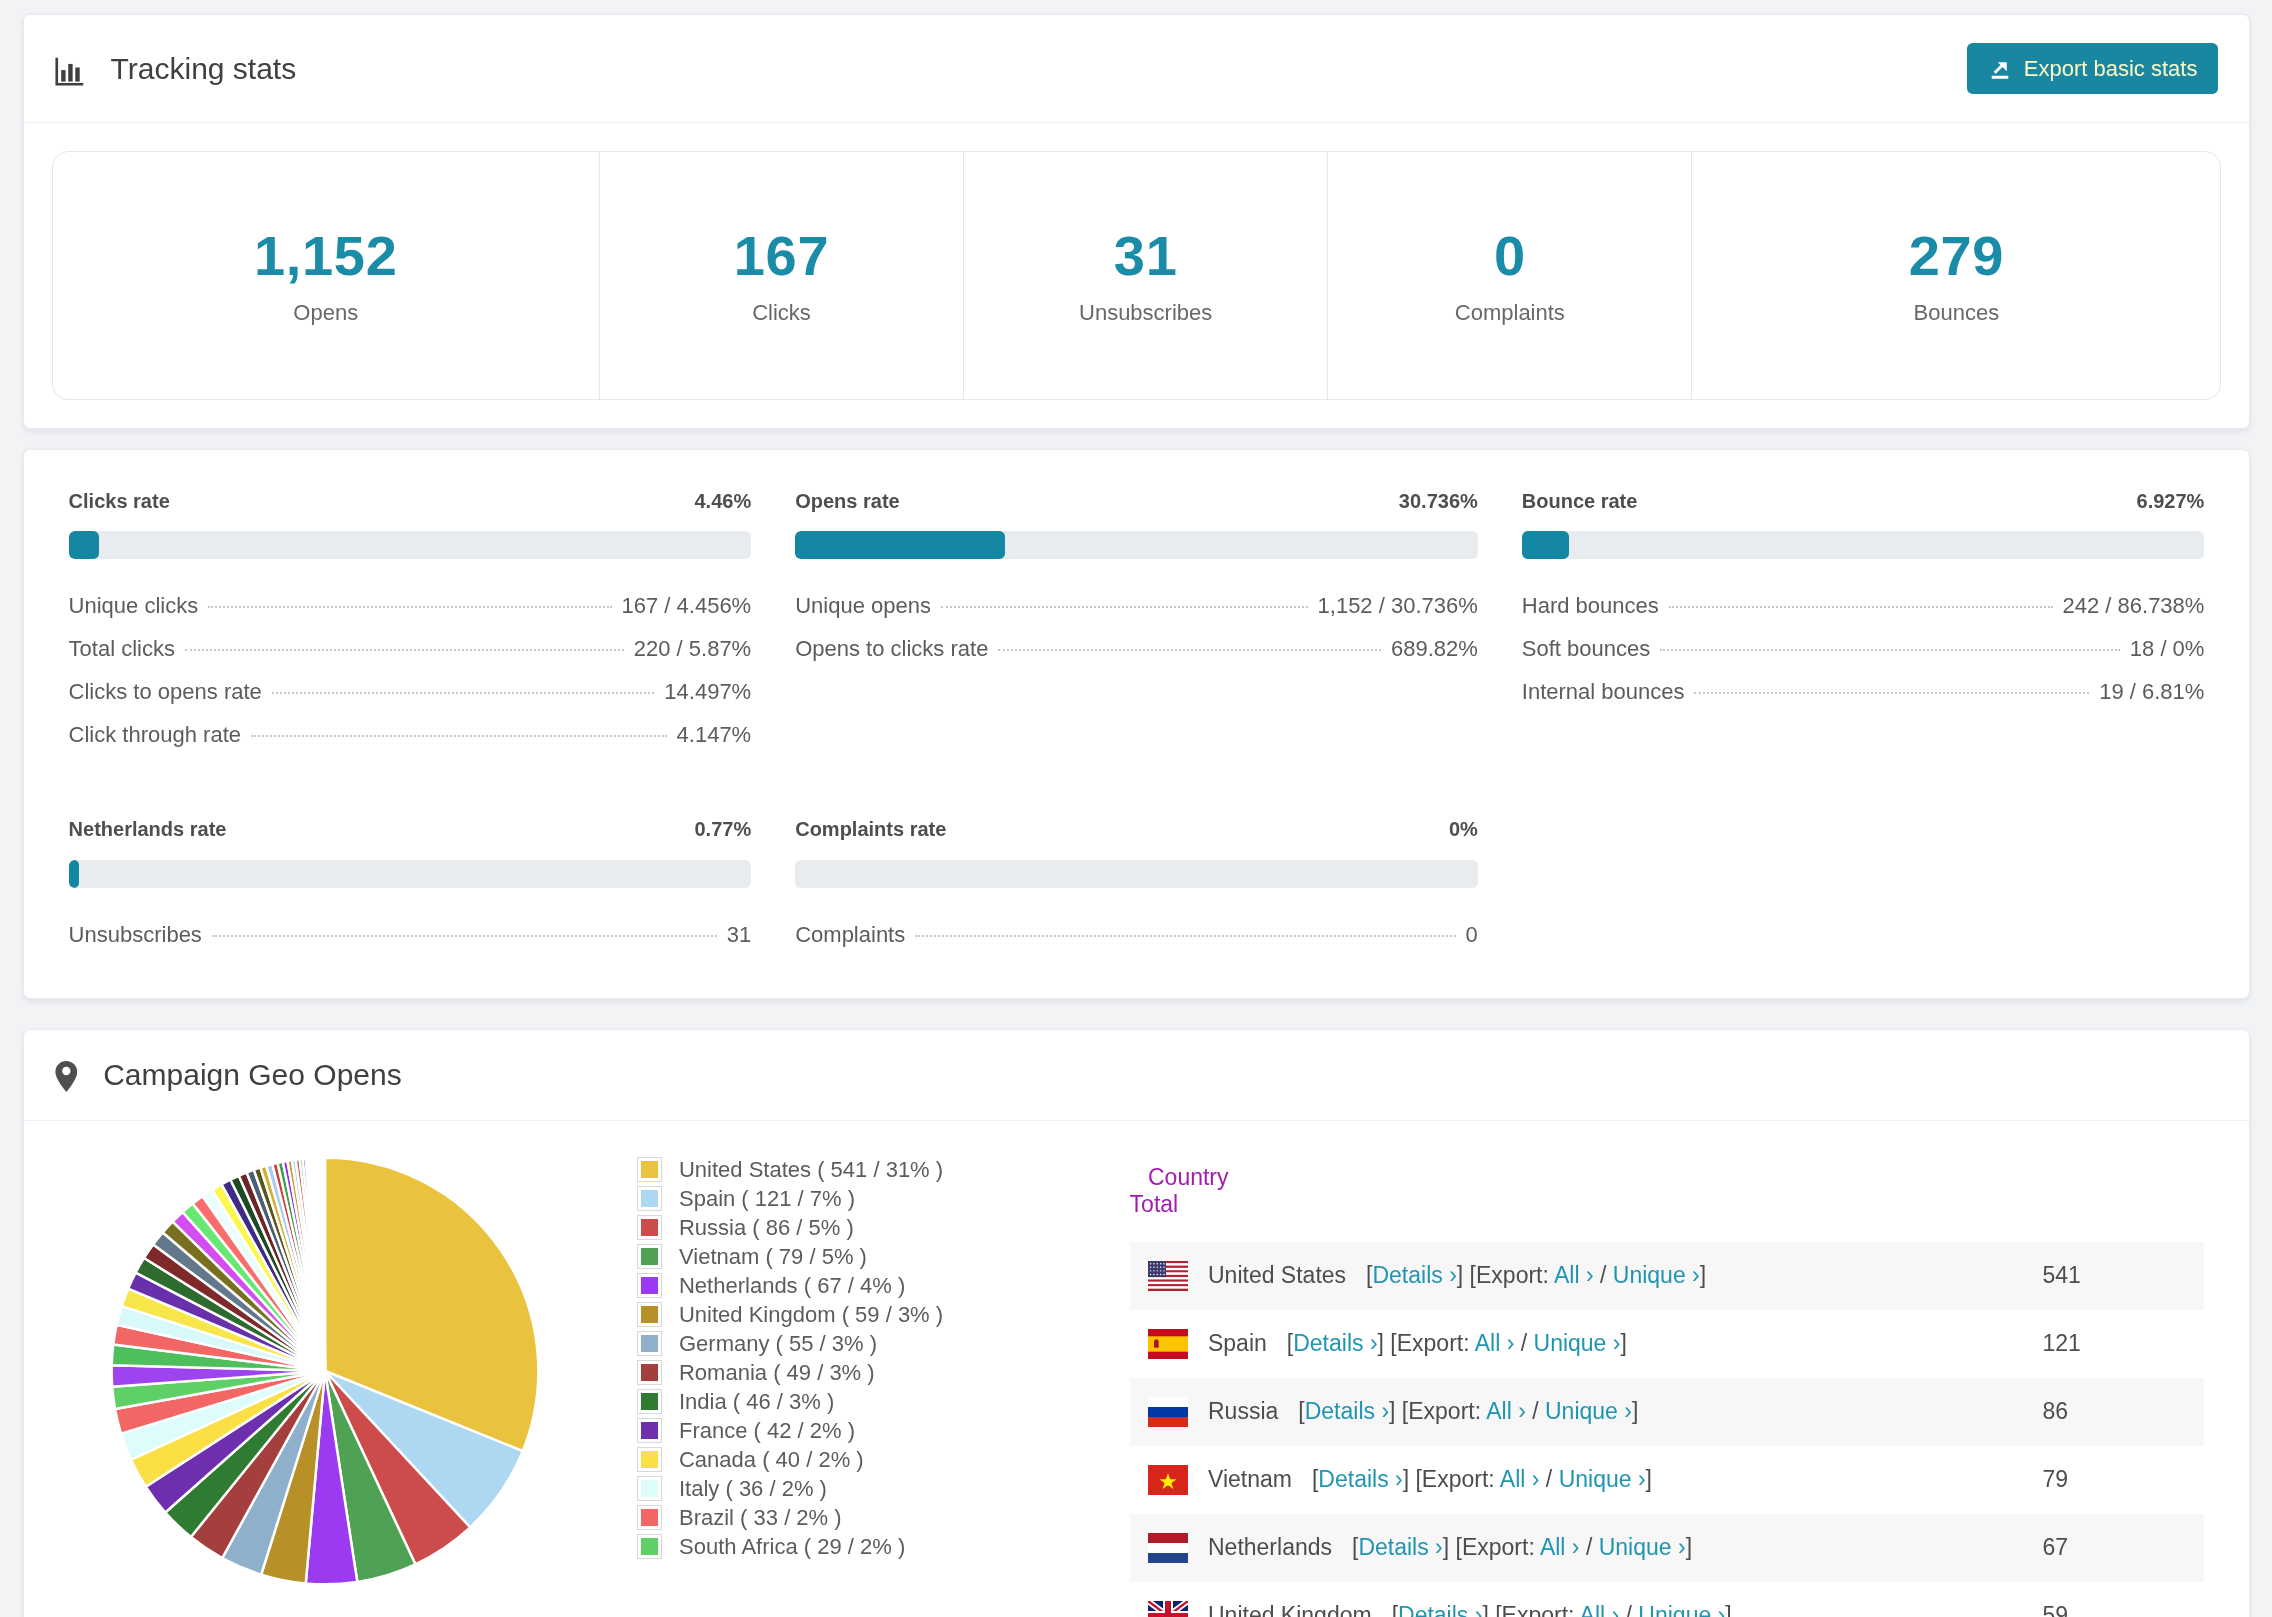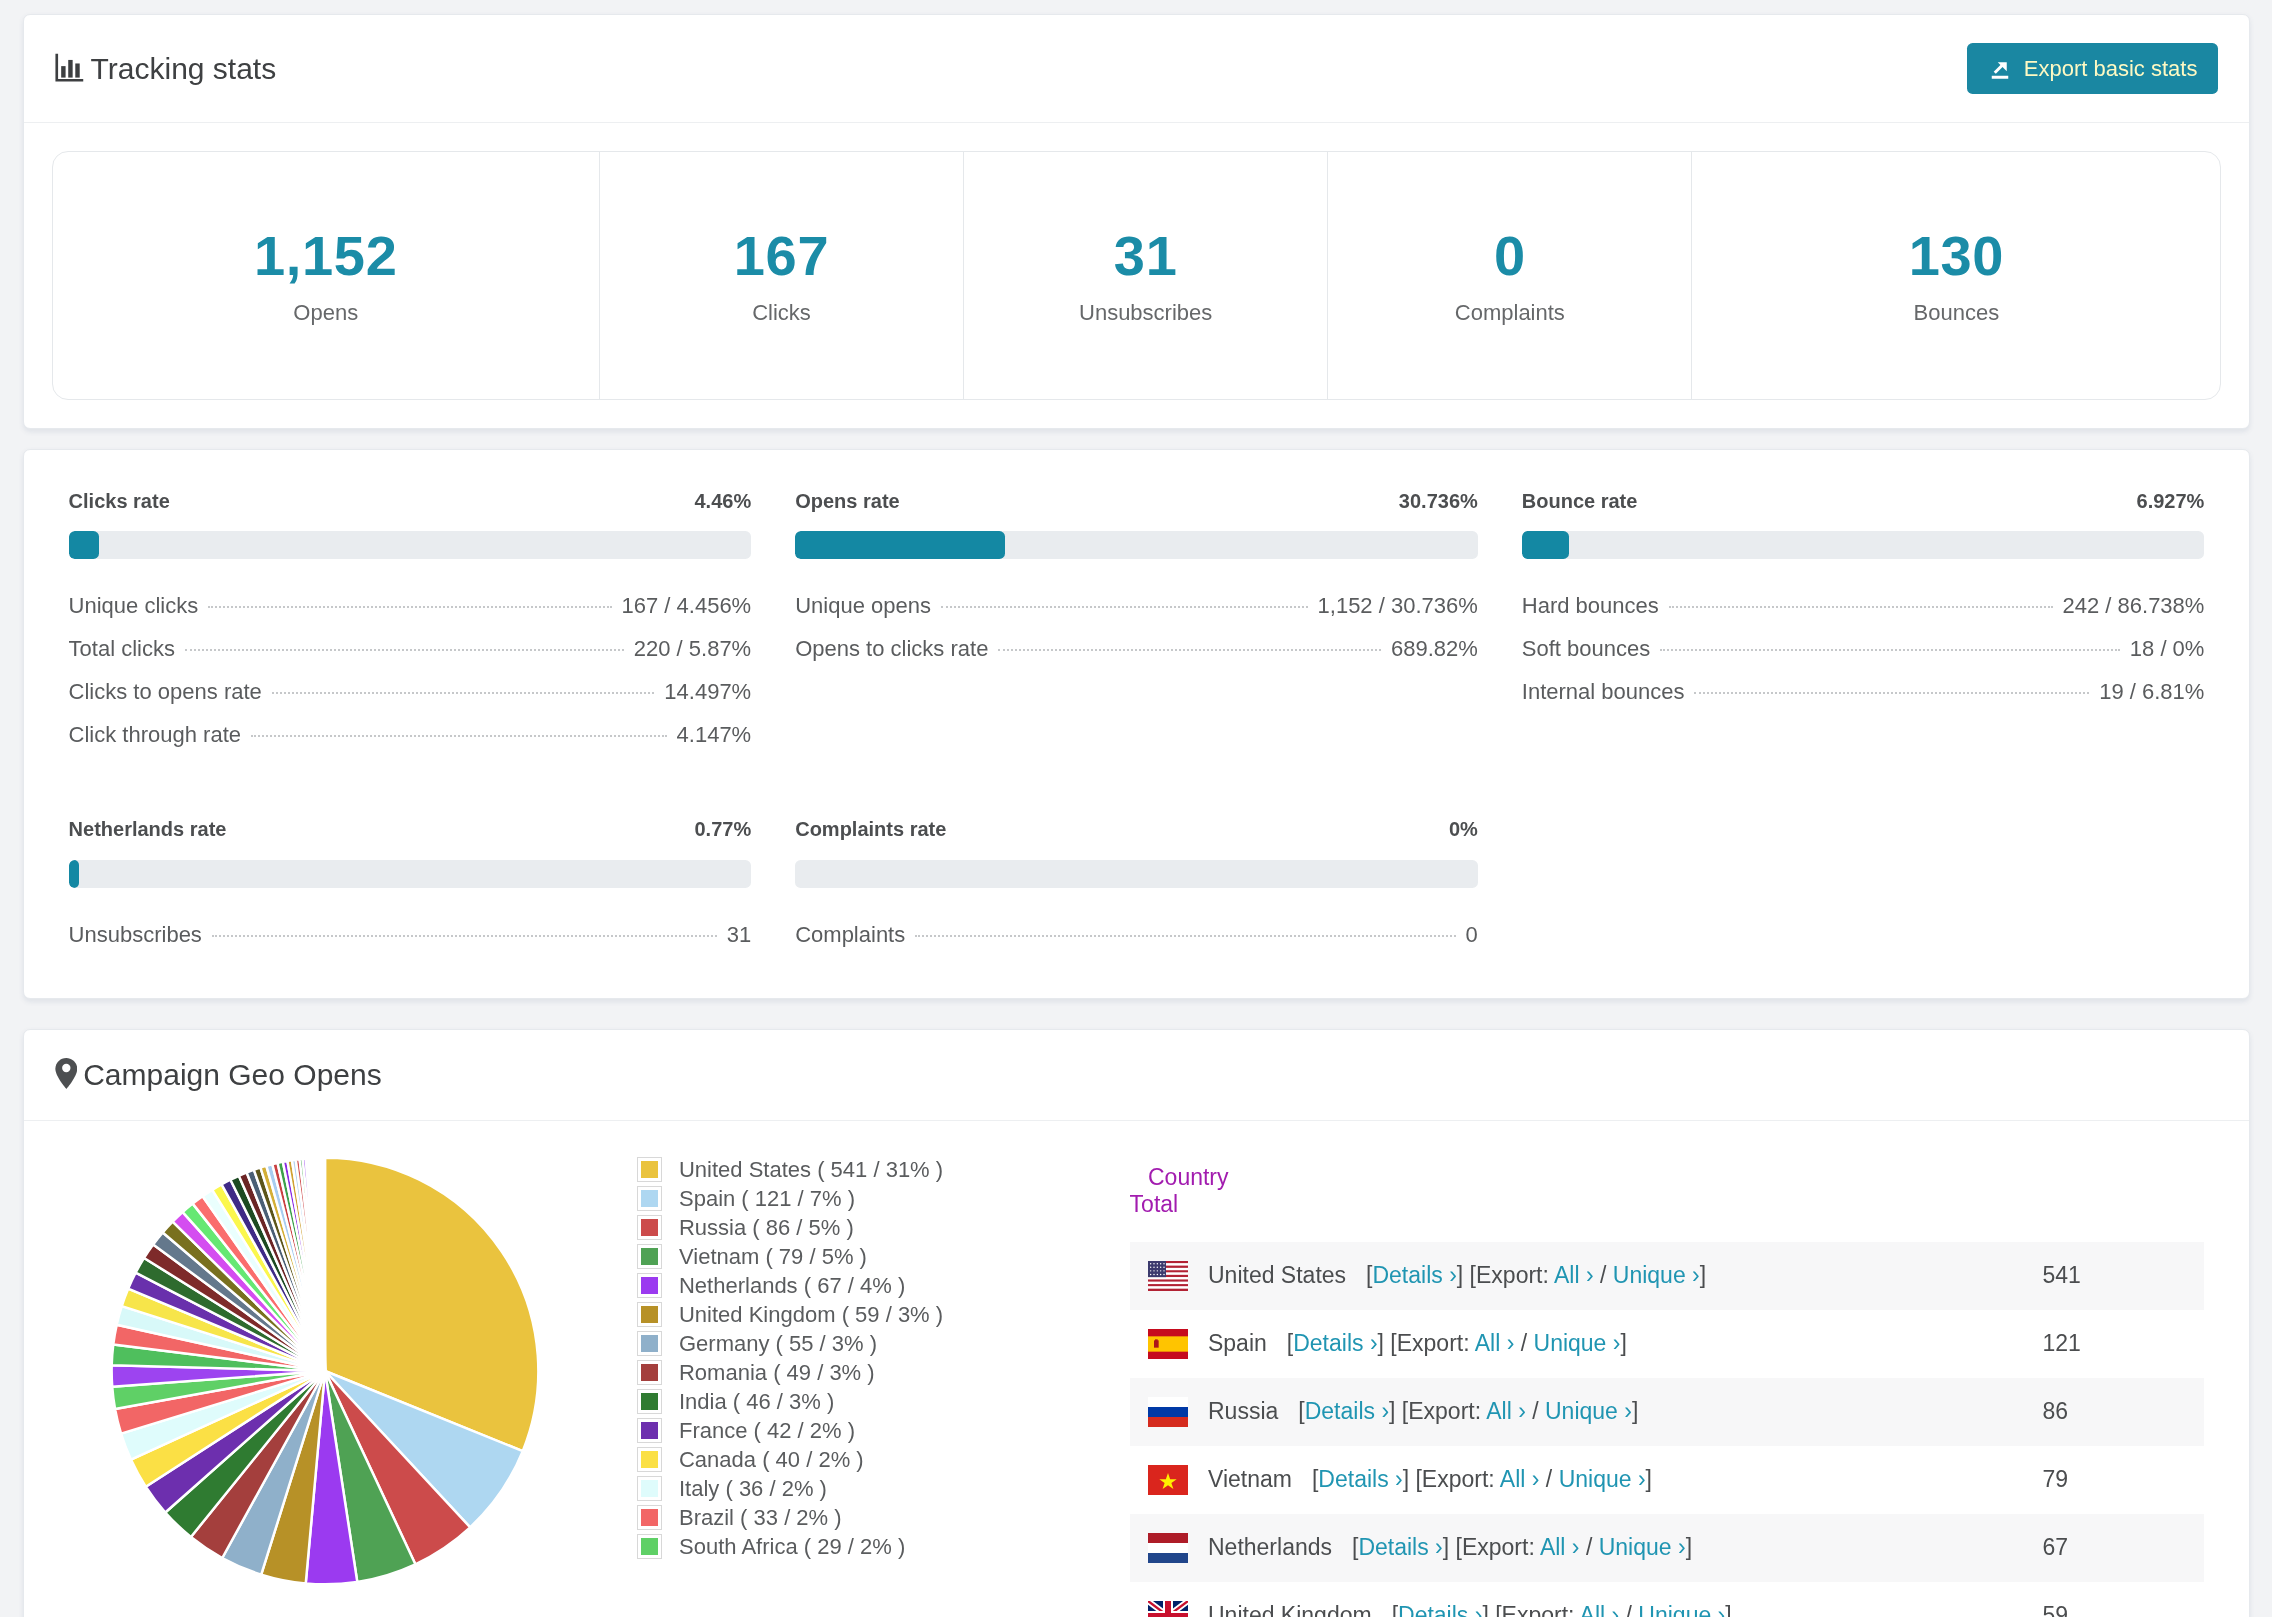--- a/index.html
+++ b/index.html
@@ -18,21 +18,21 @@
     border-radius:7px;
     margin:0 22.6px;
     box-shadow:0 2.8px 5.6px rgba(70,90,130,.10);
   }
   .card-header {
     display:flex; align-items:center;
     padding:28px 31px;
     border-bottom:0.7px solid #edeff1;
   }
   .card-title {
-    display:flex; align-items:flex-start; gap:6px;
+    display:flex; align-items:flex-end; gap:26px;
     font-size:30px; color:#3e4042;
   }
   .card-title svg { flex:none; }
 
   
   #card-tracking { margin-top:14px; }
   .btn-export {
     margin-left:auto;
     background:#1a87a2; color:#fef9c3;
     font-size:22px; font-family:inherit;
@@ -143,21 +143,21 @@
       </div>
       <div class="stat-cell" style="width: 16.8%;">
         <div class="stat-value">31</div>
         <div class="stat-label">Unsubscribes</div>
       </div>
       <div class="stat-cell" style="width: 16.8%;">
         <div class="stat-value">0</div>
         <div class="stat-label">Complaints</div>
       </div>
       <div class="stat-cell" style="width: 24.4%;">
-        <div class="stat-value">130</div>
+        <div class="stat-value">279</div>
         <div class="stat-label">Bounces</div>
       </div>
     </div>
 </div>
 
 <div class="card" id="card-rates">
   <div class="rates-grid">
       <div>
         <div class="rate-head">
           <span>Clicks rate</span>

